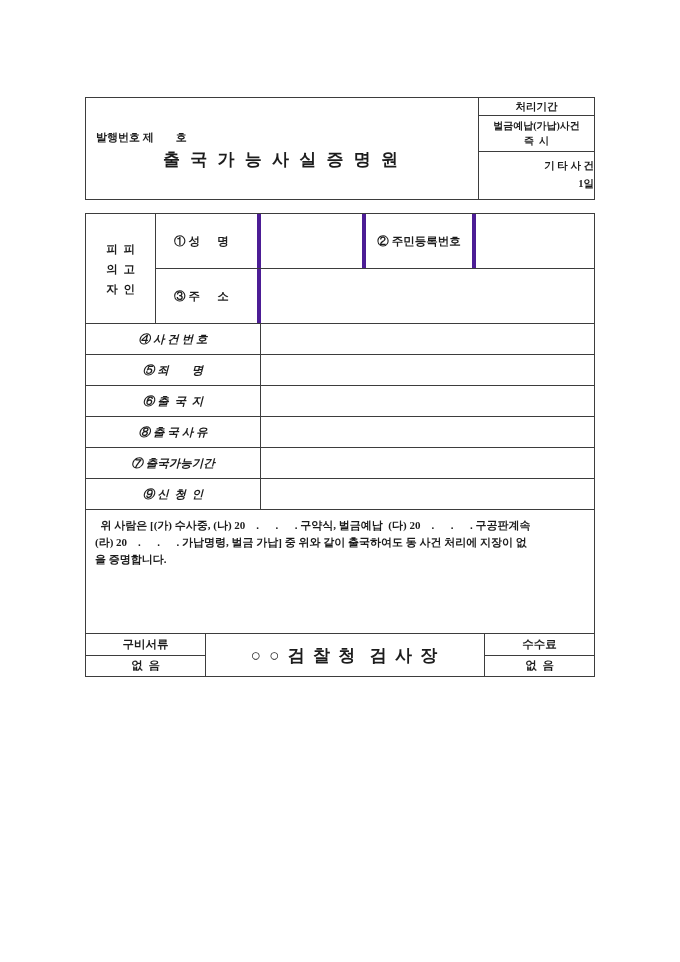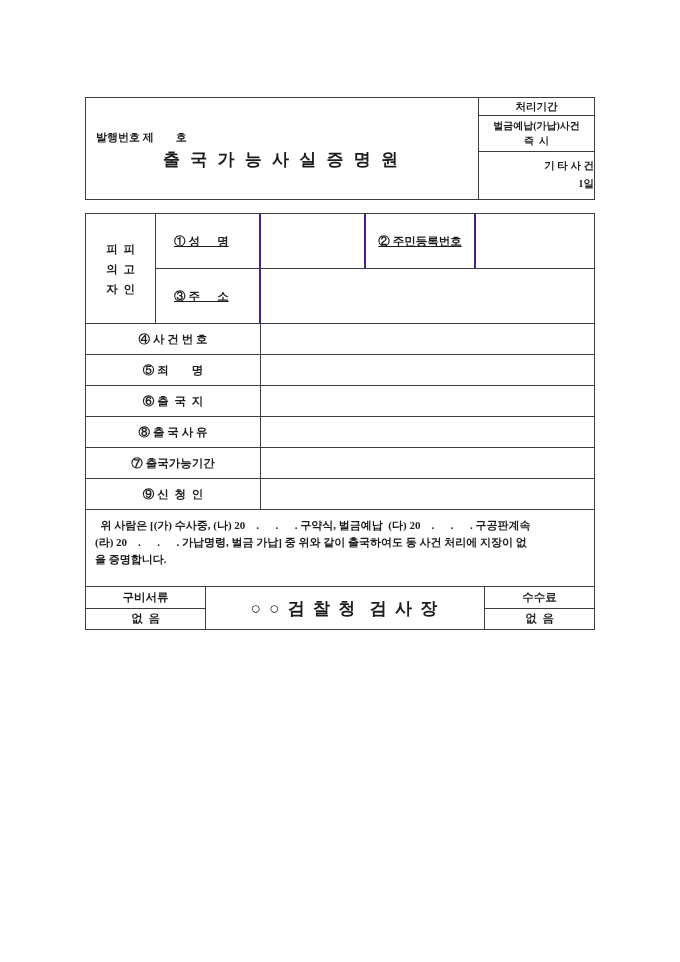--- a/index.html
+++ b/index.html
@@ -44,42 +44,42 @@
   .group1 { display:flex; height:110px; border-bottom:1px solid #3d3d3d; }
   .vlabel {
     width:70px; border-right:1px solid #3d3d3d;
     display:flex; flex-direction:column; justify-content:center; align-items:center;
     font-size:11.5px; line-height:20px;
   }
   .group1-right { flex:1; display:flex; flex-direction:column; }
   .row-a { height:55px; border-bottom:1px solid #3d3d3d; display:flex; }
   .row-b { flex:1; display:flex; }
   .cell { display:flex; align-items:center; font-size:11.5px; }
-  .cell.rt { border-right:2px solid #4c1d95;text-decoration:underline; }
+  .cell.rt { border-right:4px solid #4c1d95; }
   .name-label   { width:105px; padding-left:18px; }
   .name-value   { width:105px; }
   .rid-label    { width:110px; justify-content:center; }
   .rid-value    { flex:1; }
   .addr-label   { width:105px; padding-left:18px; }
   .addr-value   { flex:1; }
 
   .simple-row { height:31px; border-bottom:1px solid #3d3d3d; display:flex; }
   .simple-label {
     width:175px; border-right:1px solid #3d3d3d;
-    display:flex; align-items:center; justify-content:center; font-size:11.5px;
+    display:flex; align-items:center; justify-content:center; font-size:11.5px;font-style:italic;
   }
   .simple-value { flex:1; }
 
   
   .statement { height:76px; padding:7px 9px 0 9px; font-size:11px; line-height:17px; }
   .statement-line { white-space:pre; }
   .statement-date { text-align:center; margin-top:4px; font-size:11px; white-space:pre; }
 
   
-  .footer-row { display:flex; height:43px; border-top:1px solid #3d3d3d; }
+  .footer-row { display:flex; height:43px; border-top:1px solid #3d3d3d;margin-top:47px; }
   .footer-side {
     display:flex; flex-direction:column; text-align:center; font-size:11.5px;
   }
   .footer-left  { width:120px; border-right:1px solid #3d3d3d; }
   .footer-right { width:110px; border-left:1px solid #3d3d3d; }
   .footer-sub { flex:1; display:flex; align-items:center; justify-content:center; }
   .footer-sub.top { border-bottom:1px solid #3d3d3d; }
   .footer-center {
     flex:1; display:flex; align-items:center; justify-content:center;
     font-size:17px; letter-spacing:2px;

